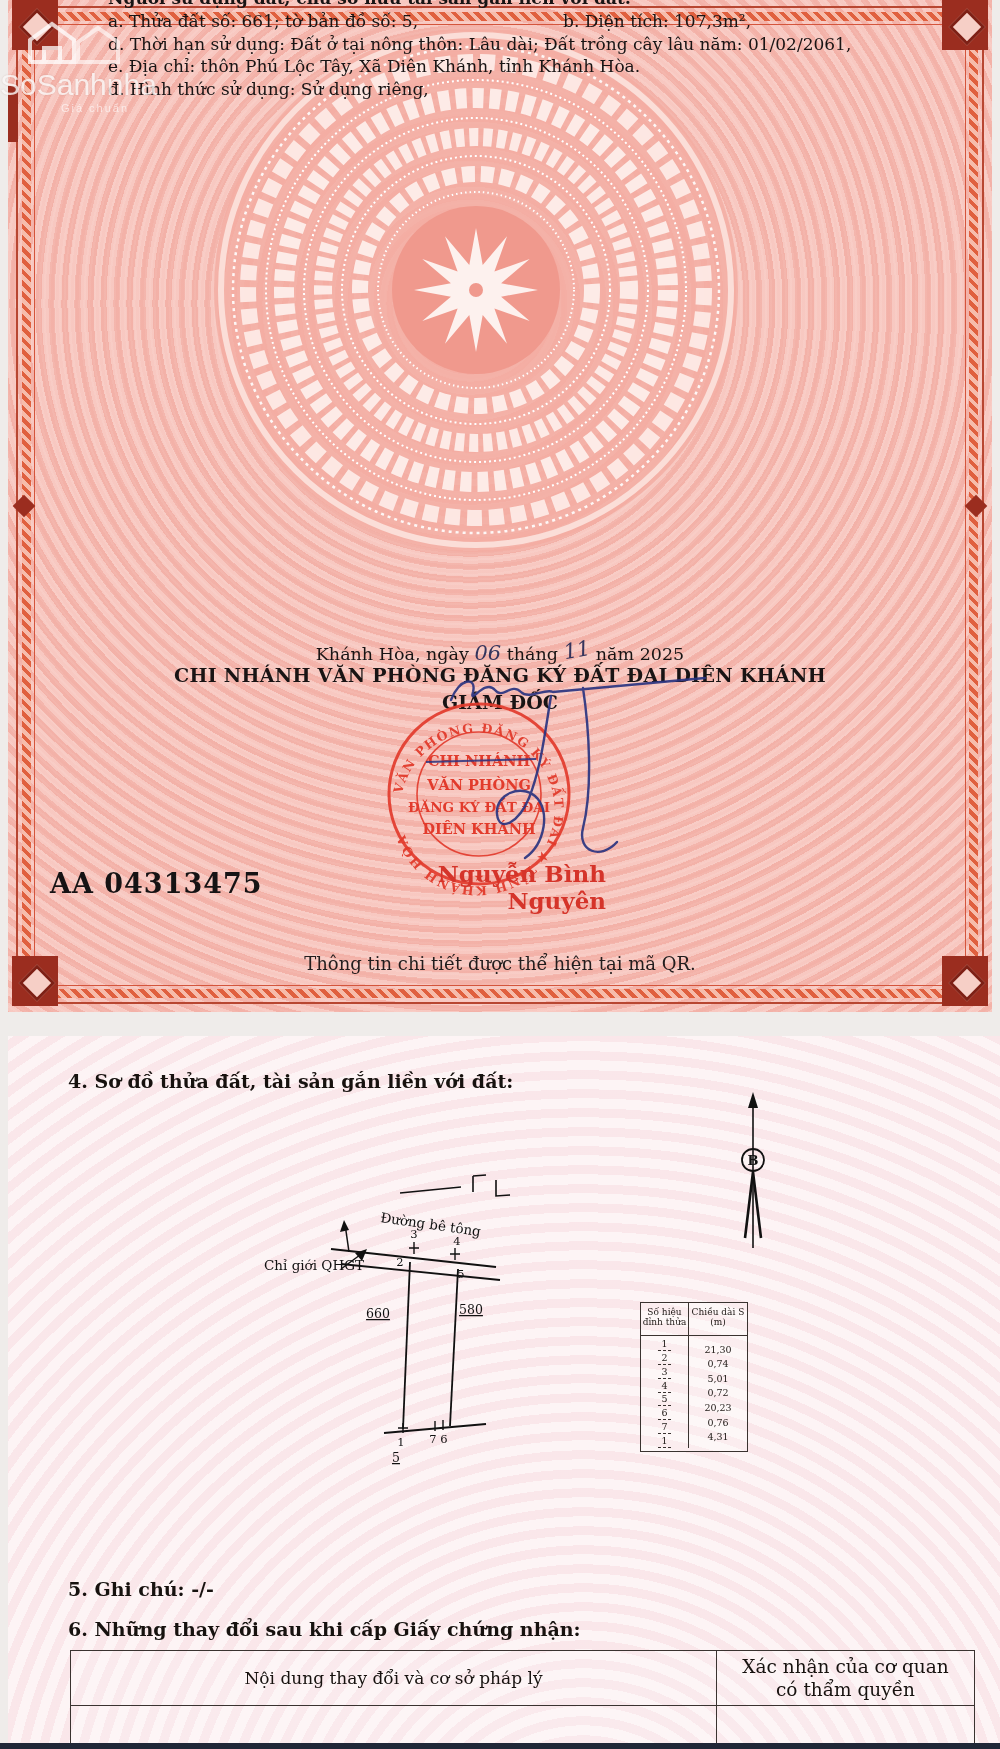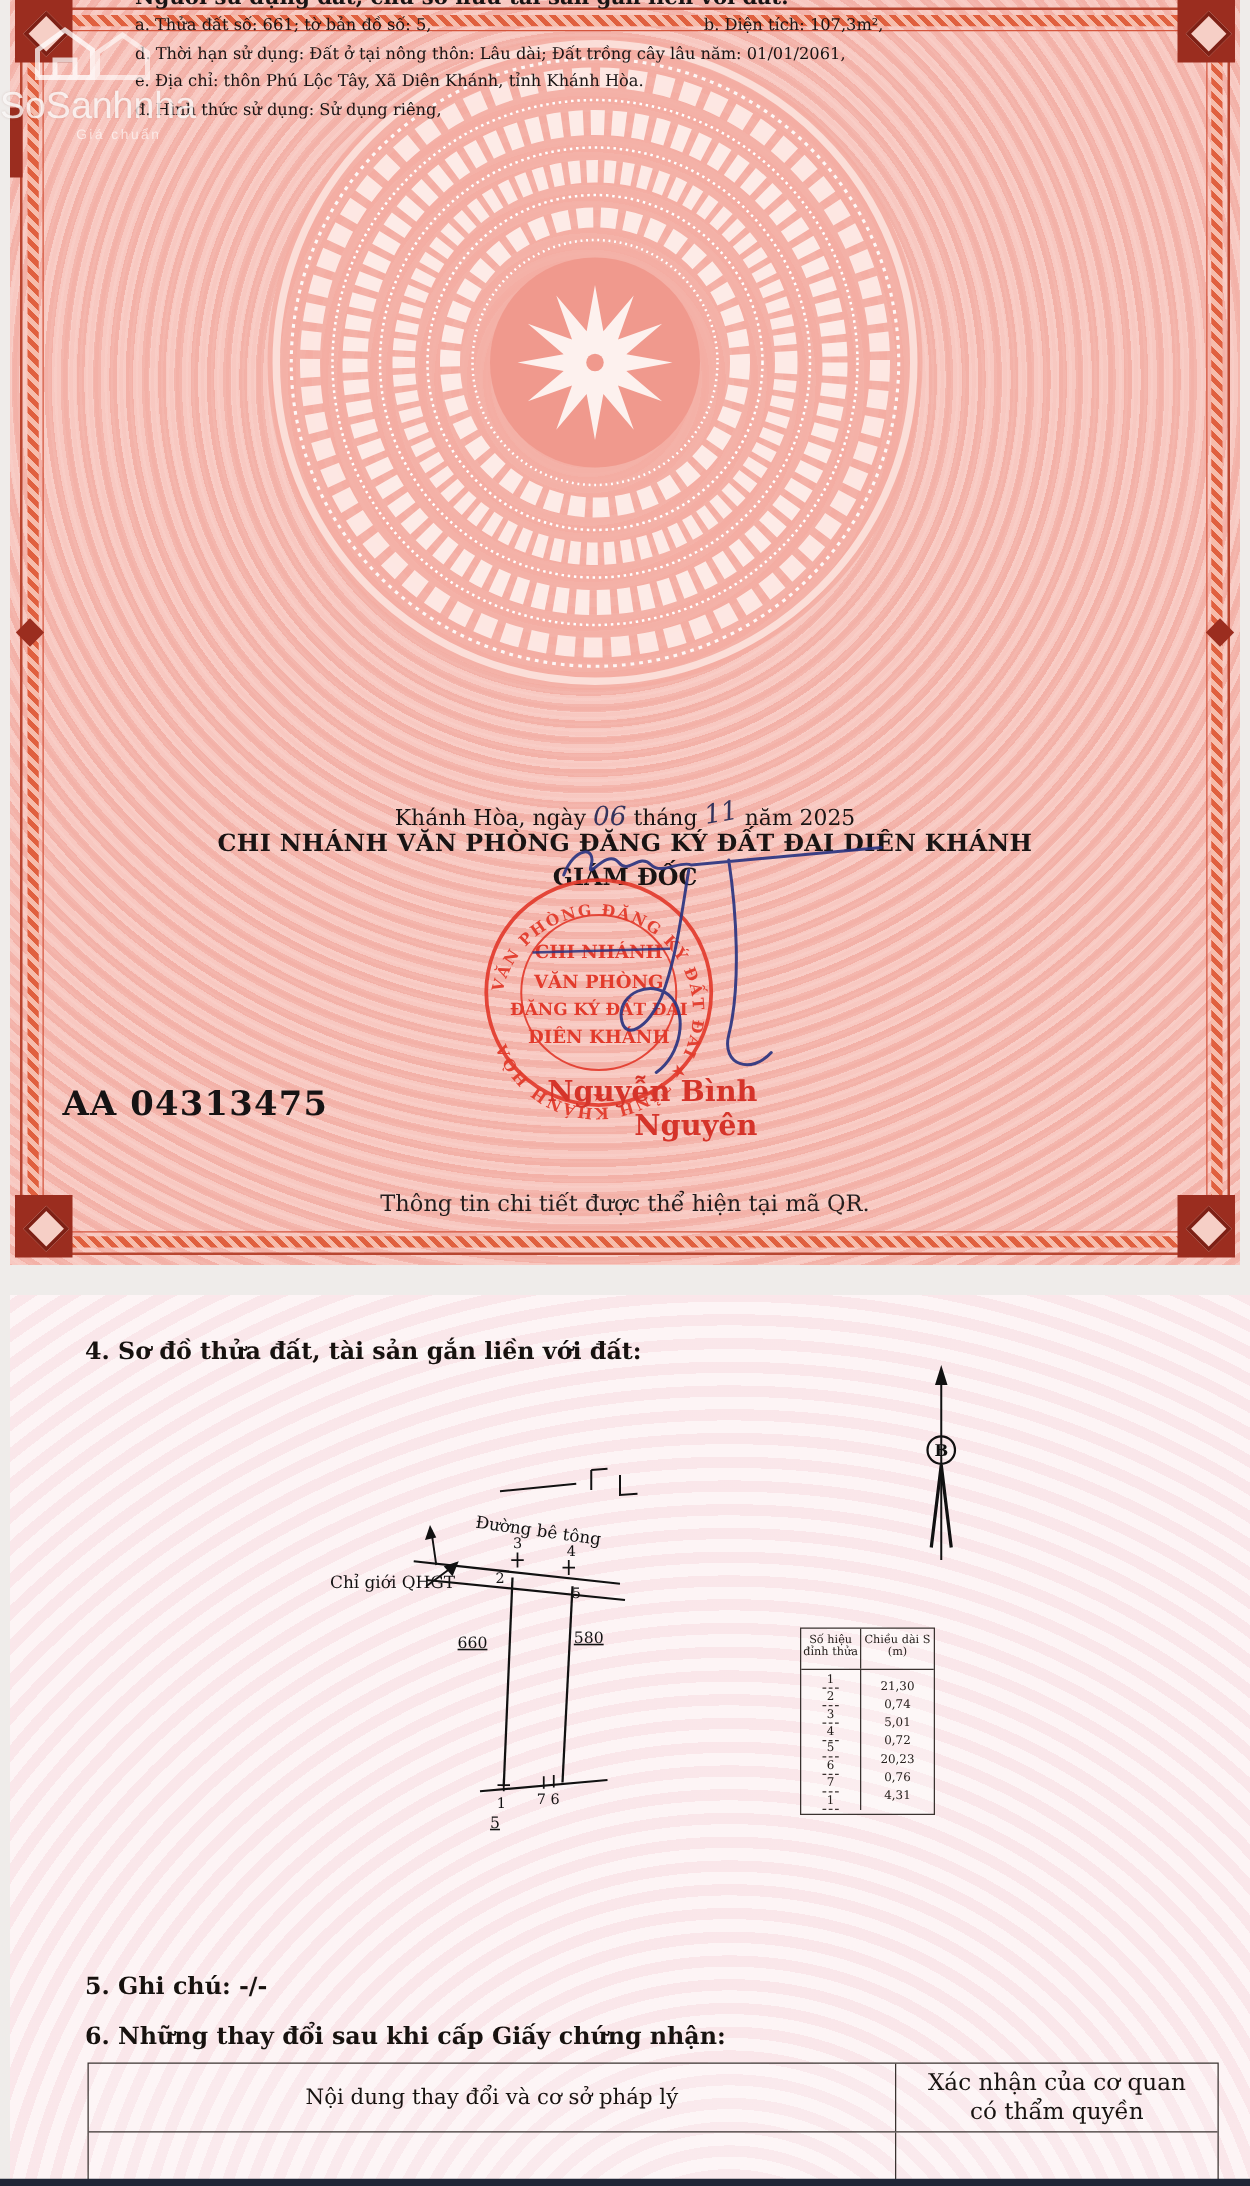--- a/index.html
+++ b/index.html
@@ -15,21 +15,21 @@
   .frame-outer{left:8px;top:6px;right:8px;bottom:8px;border:2px solid #b84631;position:absolute;}
   .frame-band{left:14px;top:12px;right:14px;bottom:14px;position:absolute;
       border:9px solid transparent;
       border-image:repeating-linear-gradient(45deg,#e0603f 0 4px,#f6bcab 4px 8px) 9;}
   .frame-inner{left:26px;top:24px;right:26px;bottom:26px;position:absolute;border:1px solid #d4553c;}
   .corner{width:46px;height:50px;background:#9b2d1f;position:absolute;}
   .corner .dia{position:absolute;left:12px;top:14px;width:20px;height:20px;background:#f6cfc6;
       transform:rotate(45deg);border:3px solid #7e2015;}
   .edge-dia{width:16px;height:16px;background:#9b2d1f;transform:rotate(45deg);position:absolute;}
 
-  .cert-text{color:#181414;font-size:13px;line-height:22.6px;white-space:nowrap;}
+  .cert-text{color:#181414;font-size:17px;line-height:22.6px;white-space:nowrap;}
   .bold{font-weight:bold;}
   .clip-top{height:9px;overflow:hidden;position:absolute;left:100px;top:0;width:760px;}
   .clip-top span{position:relative;top:-13px;font-weight:bold;font-size:17px;display:block;}
 
   .date-line{left:0;top:641px;width:984px;text-align:center;font-size:17.5px;color:#181414;position:absolute;}
   .hand{font-style:italic;font-size:21px;color:#34345c;display:inline-block;}
   .hand.m{transform:rotate(-10deg) translateY(-3px);}
   .office{left:0;top:664px;width:984px;text-align:center;font-weight:bold;font-size:19px;
           letter-spacing:.3px;color:#191414;position:absolute;}
   .role{left:0;top:691px;width:984px;text-align:center;font-weight:bold;font-size:19px;color:#191414;position:absolute;}
@@ -123,21 +123,21 @@
 
   <div class="clip-top">
     <span class="cert-text">Người sử dụng đất, chủ sở hữu tài sản gắn liền với đất:</span>
   </div>
 
   <div class="abs" style="left:100px;top:10px;width:800px;">
     <div class="cert-text" style="position:relative;">
       <span>a. Thửa đất số: 661; tờ bản đồ số: 5,</span>
       <span class="abs" style="left:455px;top:0;">b. Diện tích: 107,3m²,</span>
     </div>
-    <div class="cert-text">d. Thời hạn sử dụng: Đất ở tại nông thôn: Lâu dài; Đất trồng cây lâu năm: 01/01/2061,</div>
+    <div class="cert-text">d. Thời hạn sử dụng: Đất ở tại nông thôn: Lâu dài; Đất trồng cây lâu năm: 01/02/2061,</div>
     <div class="cert-text">e. Địa chỉ: thôn Phú Lộc Tây, Xã Diên Khánh, tỉnh Khánh Hòa.</div>
     <div class="cert-text">đ. Hình thức sử dụng: Sử dụng riêng,</div>
   </div>
 
   <div class="date-line">
     <span>Khánh Hòa, ngày</span>
     <span class="hand">06</span>
     <span>tháng</span>
     <span class="hand m">11</span>
     <span>năm 2025</span>

